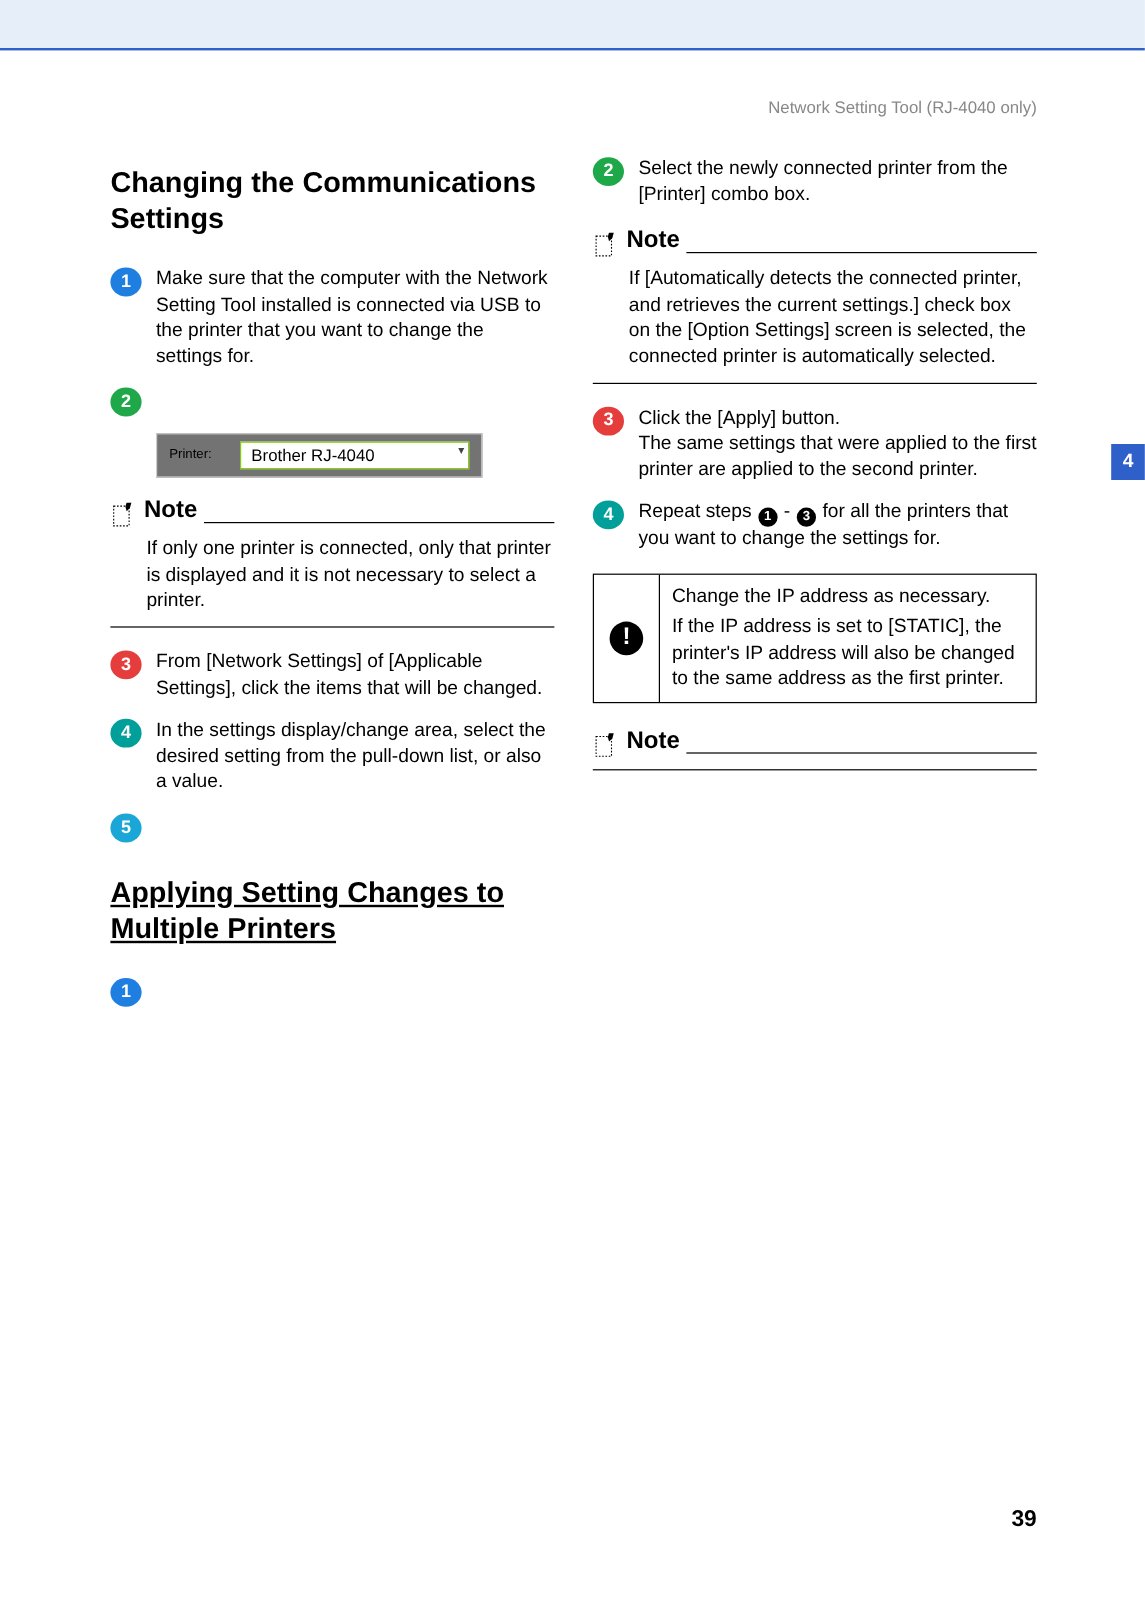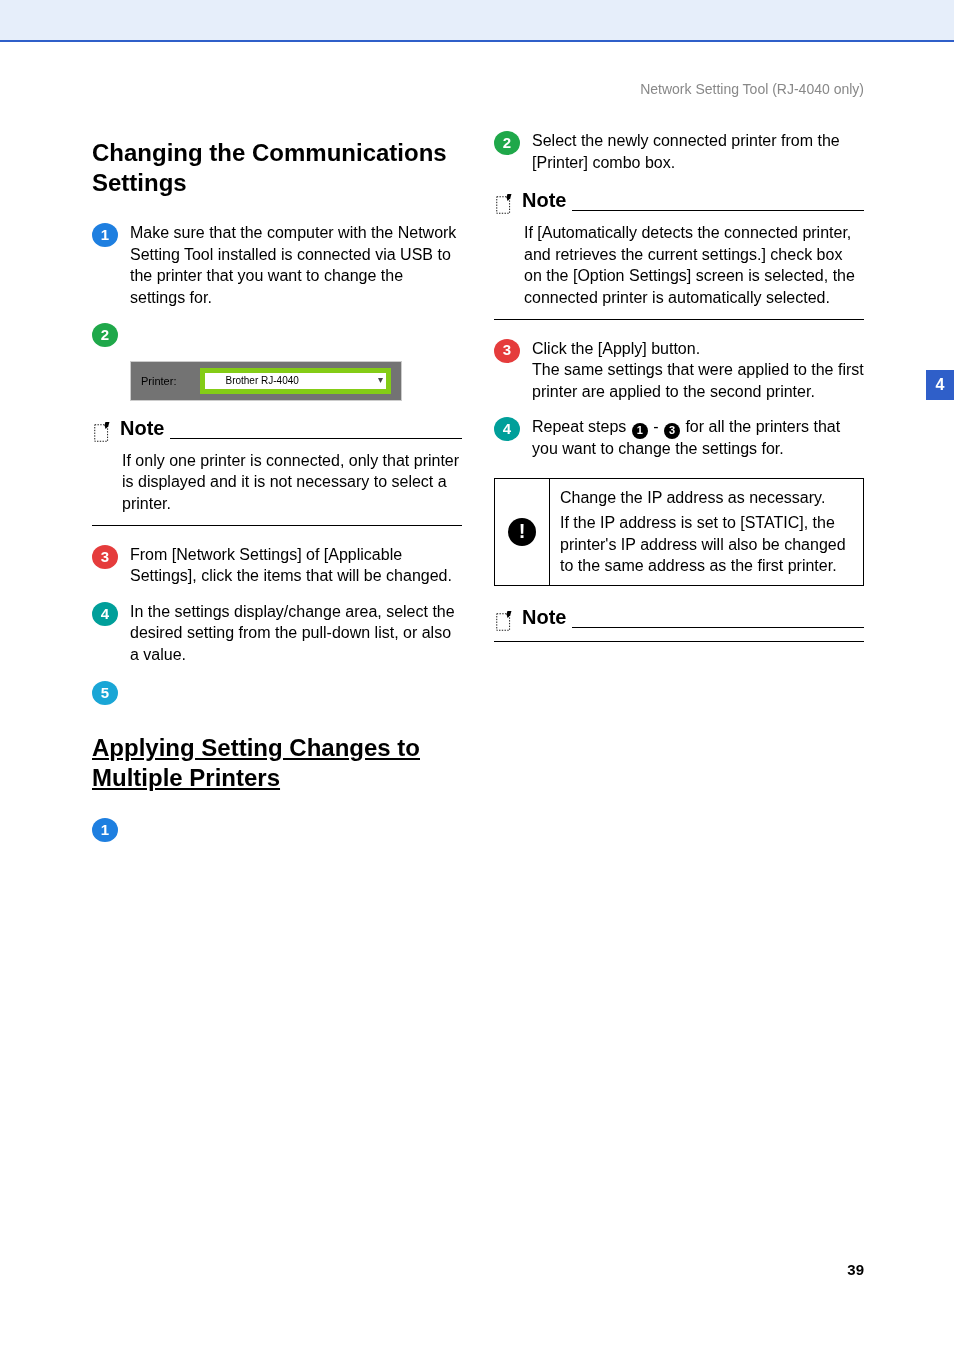--- a/index.html
+++ b/index.html
@@ -126,24 +126,24 @@
     width: 250px;
     display: flex;
     align-items: center;
     gap: 24px;
     font-family: Tahoma, sans-serif;
     font-size: 11px;
     background: #737373;
   }
   .printer-select {
     flex: 1;
-    border: 5px solid #84cc16;
+    border: 1px solid #84cc16;
     background: #fff;
-    padding: 1px 18px 1px 20px;
-    font-size: 10px;
+    padding: 1px 18px 1px 8px;
+    font-size: 14px;
     position: relative;
   }
   .printer-select::after {
     content: "▾";
     position: absolute;
     right: 3px;
     top: 0;
     font-size: 10px;
     color: #444;
   }
@@ -177,21 +177,21 @@
     flex: 1;
   }
   .warn-text p { margin: 0 0 4px 0; }
   .warn-text p:last-child { margin-bottom: 0; }
 
   .page-number {
     position: absolute;
     bottom: 70px;
     right: 90px;
     font-weight: bold;
-    font-size: 15px;
+    font-size: 19px;
   }
 
   .note-icon svg { width: 22px; height: 22px; display:block; margin-bottom: -2px;}
   .pencil { transform: rotate(-30deg); }
 
   em.ital { font-style: italic; }
   b.bold { font-weight: normal; }
 
   .inline-bullet {
     display: inline-flex;

